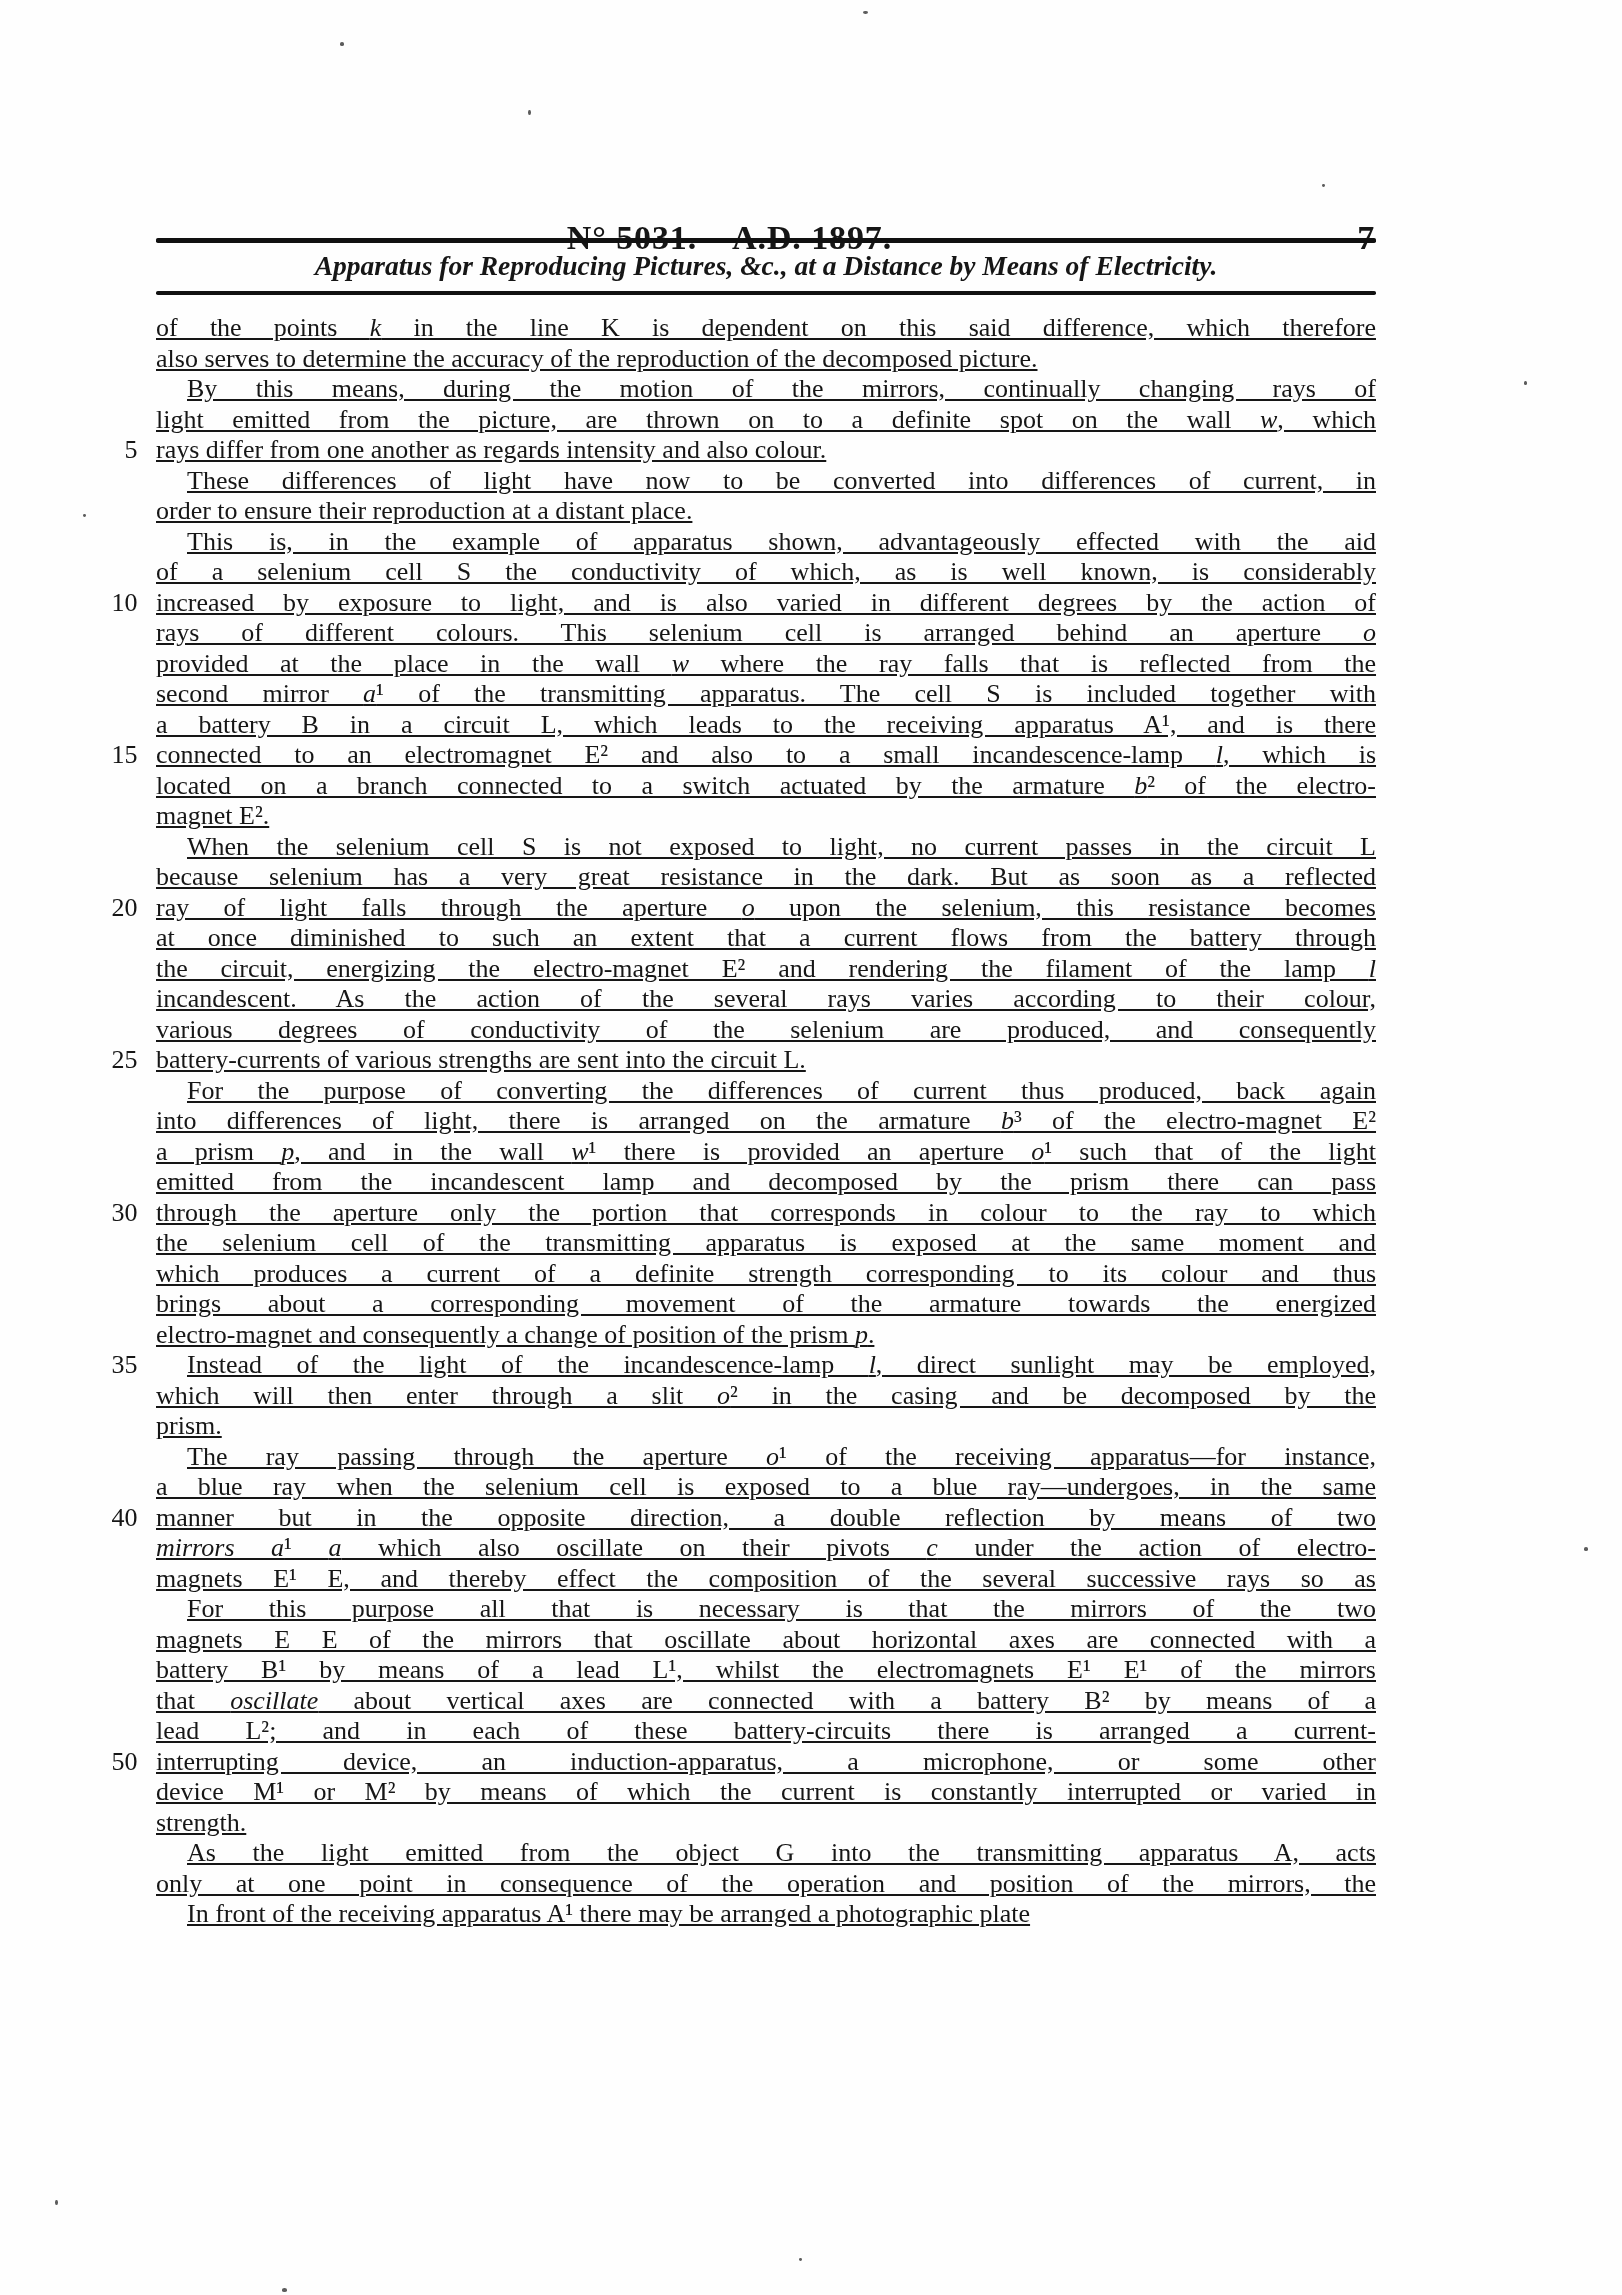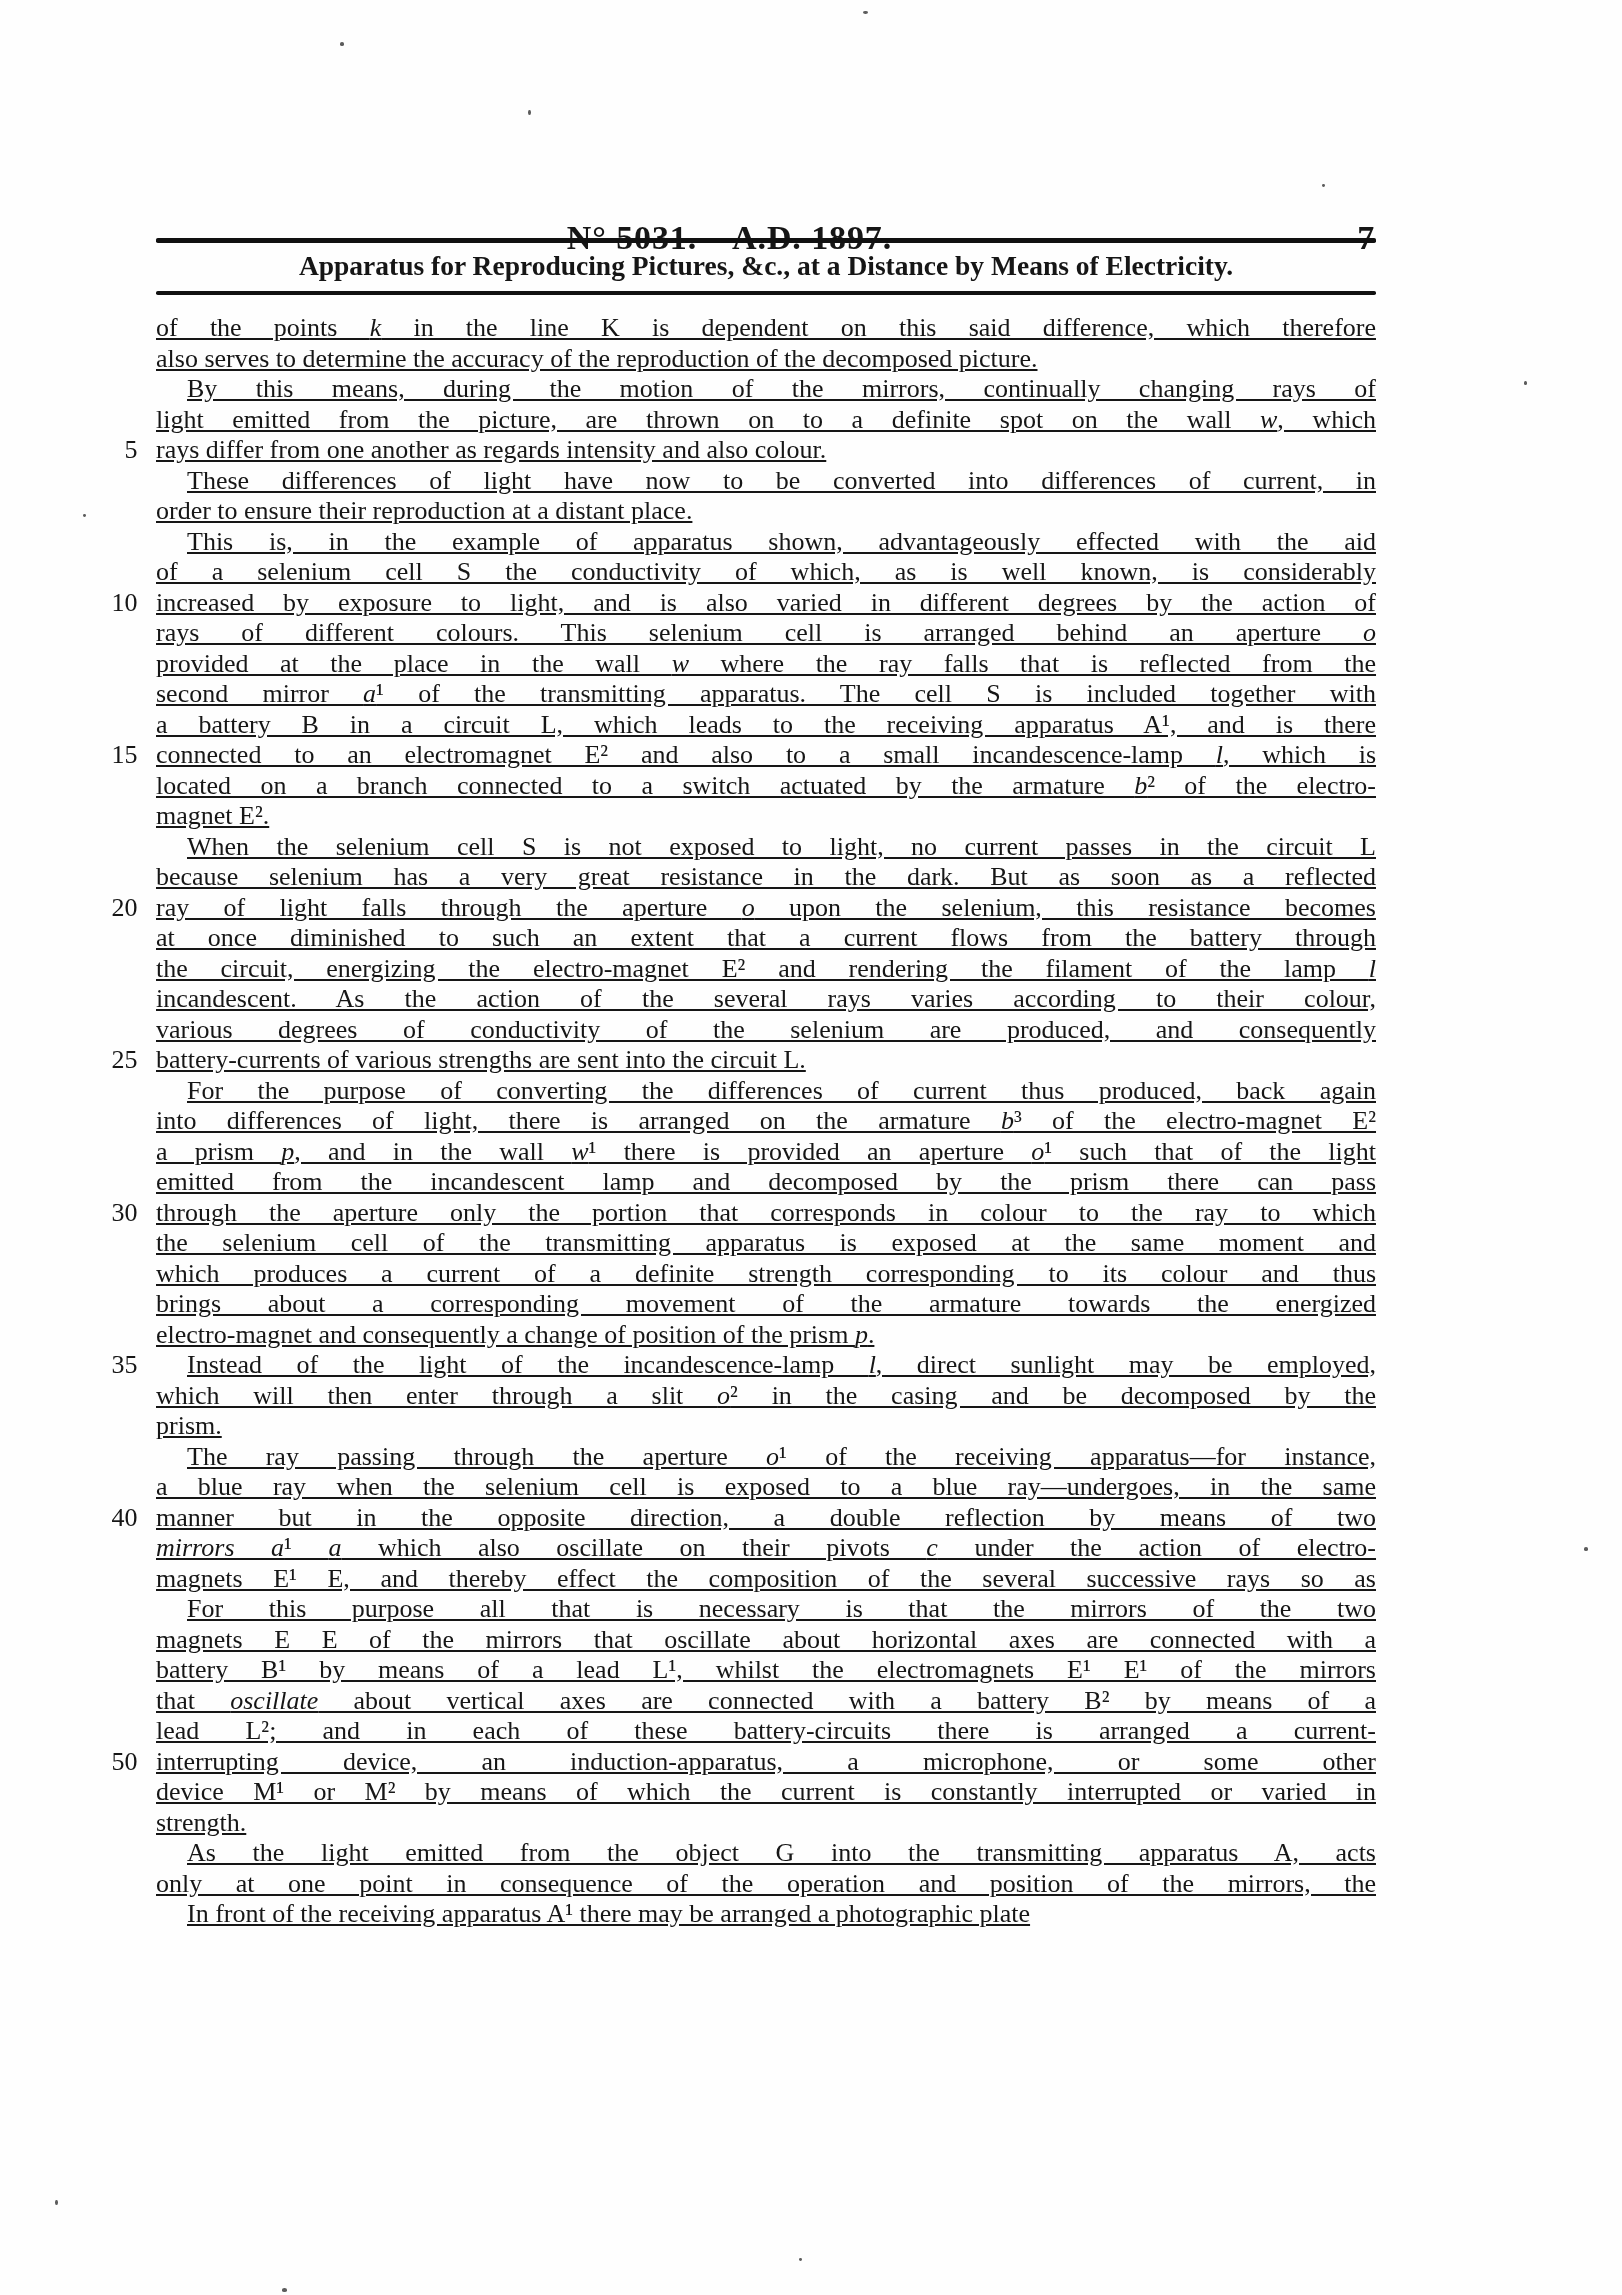--- a/index.html
+++ b/index.html
@@ -53,20 +53,21 @@
     background: #111;
   }
   .rule.top { top: 238px; height: 4.6px; border-radius: 1.8px; }
   .rule.bottom { top: 291px; height: 3.7px; border-radius: 1.8px; }
   .title {
     position: absolute;
     top: 244px;
     left: 0;
     width: 100%;
     text-align: center;
+    font-style: italic;
     font-weight: 700;
     font-size: 27.5px;
     line-height: 44px;
     white-space: nowrap;
   }
   .body-text {
     position: absolute;
     top: 313px;
     left: 0;
     width: 100%;

